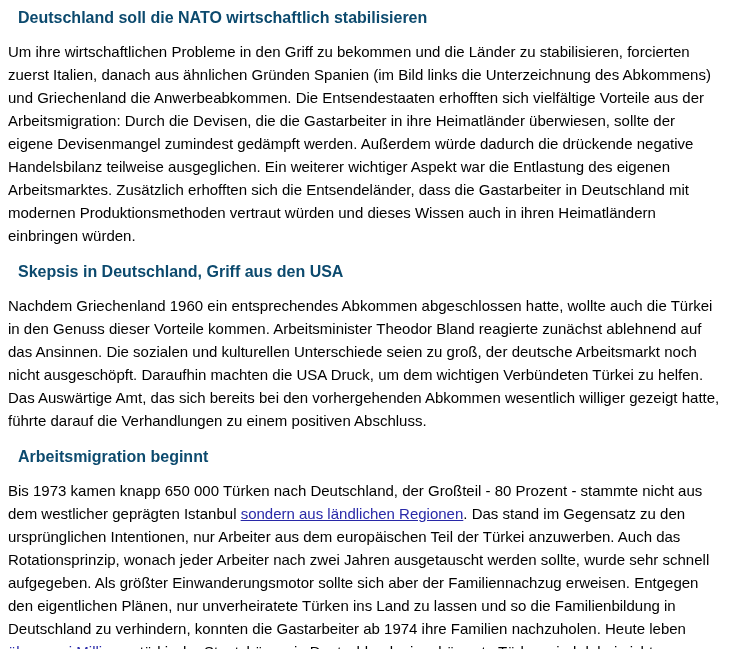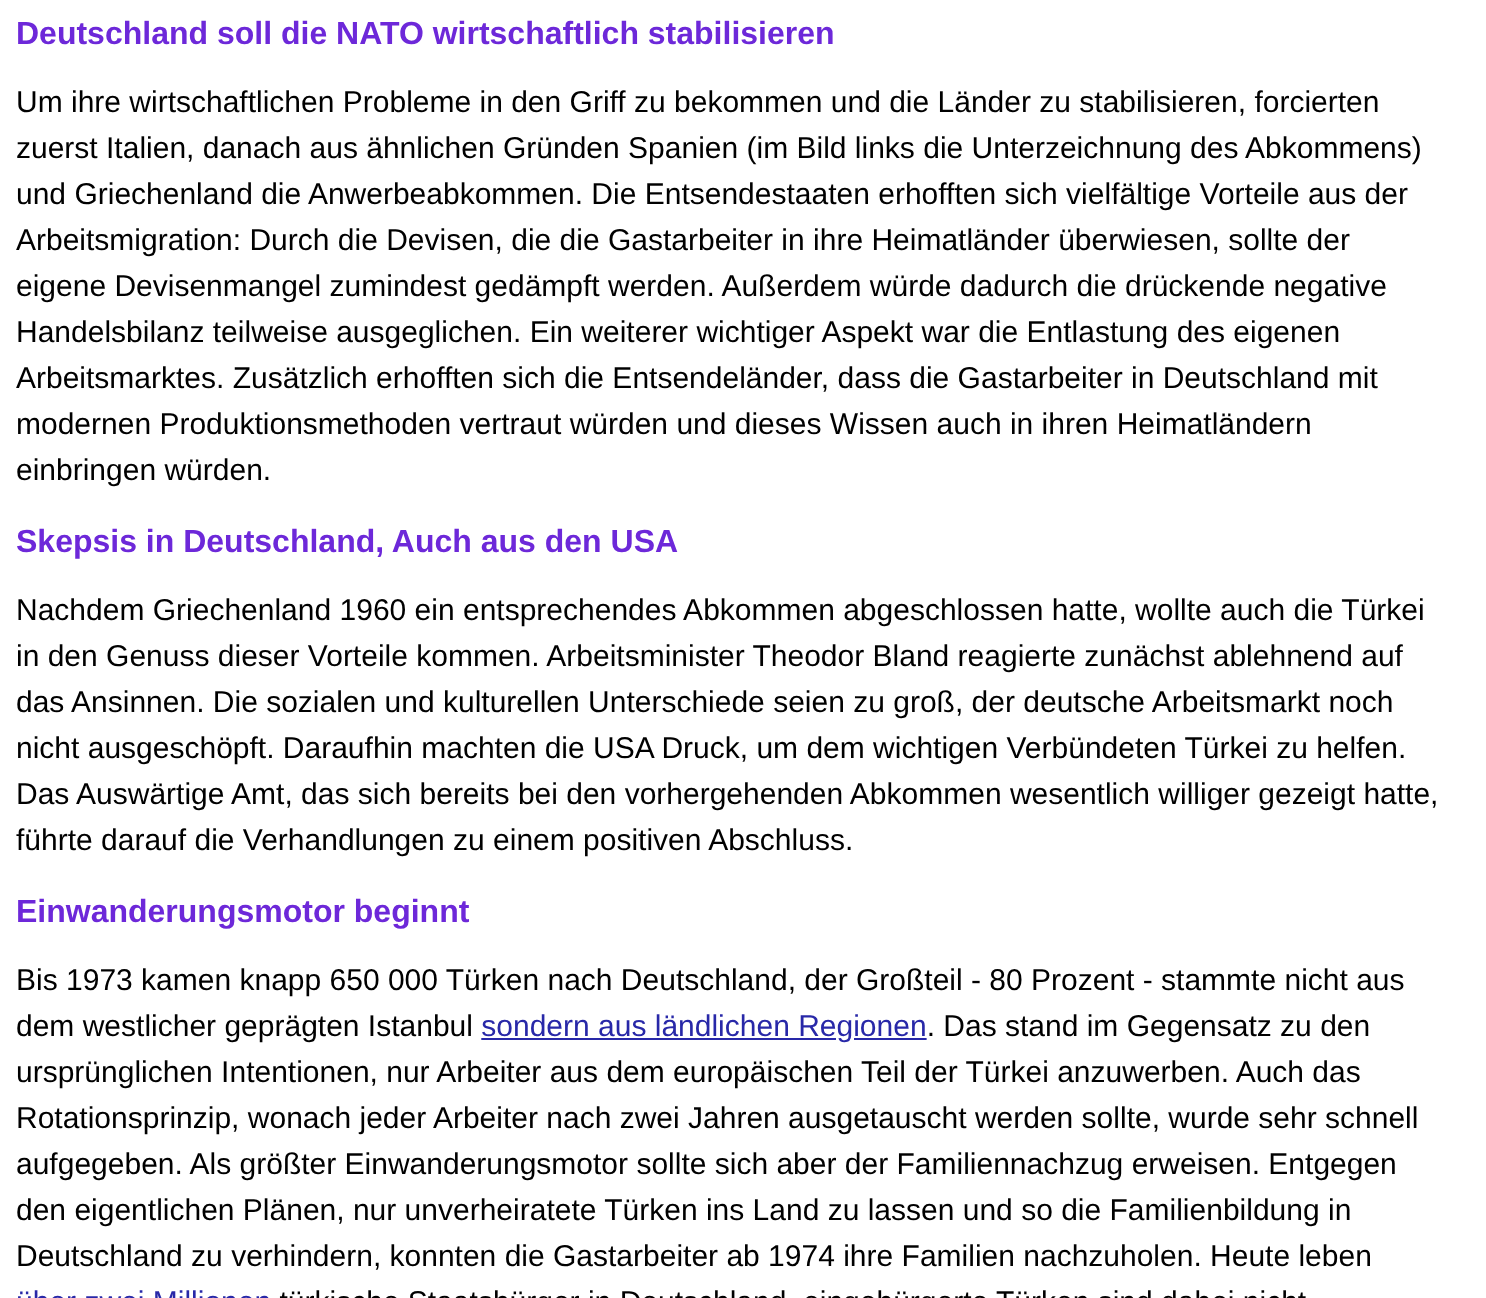--- a/index.html
+++ b/index.html
@@ -16,22 +16,22 @@
   }
   .article {
     padding: 8px 23px 0 8px;
     box-sizing: border-box;
     width: 743px;
   }
   .article h3 {
     font-size: 16px;
     line-height: 19px;
     font-weight: bold;
-    color: #6d28d9;
-    margin: 15px 0 13px 0;
+    color: #0c4a6e;
+    margin: 15px 0 13px 10px;
   }
   .article section:first-child h3 {
     margin-top: 0;
   }
   .article p {
     font-size: 15px;
     line-height: 23px;
     margin: 0 0 13px 0;
     color: #000000;
   }
@@ -46,22 +46,22 @@
 <body>
 
 <article class="article">
 
   <section>
     <h3>Deutschland soll die NATO wirtschaftlich stabilisieren</h3>
     <p><span>Um ihre wirtschaftlichen Probleme in den Griff zu bekommen und die Länder zu stabilisieren, forcierten zuerst Italien, danach aus ähnlichen Gründen Spanien (im Bild links die Unterzeichnung des Abkommens) und Griechenland die Anwerbeabkommen. Die Entsendestaaten erhofften sich vielfältige Vorteile aus der Arbeitsmigration: Durch die Devisen, die die Gastarbeiter in ihre Heimatländer überwiesen, sollte der eigene Devisenmangel zumindest gedämpft werden. Außerdem würde dadurch die drückende negative Handelsbilanz teilweise ausgeglichen. Ein weiterer wichtiger Aspekt war die Entlastung des eigenen Arbeitsmarktes. Zusätzlich erhofften sich die Entsendeländer, dass die Gastarbeiter in Deutschland mit modernen Produktionsmethoden vertraut würden und dieses Wissen auch in ihren Heimatländern einbringen würden.</span></p>
   </section>
 
   <section>
-    <h3>Skepsis in Deutschland, Auch aus den USA</h3>
+    <h3>Skepsis in Deutschland, Griff aus den USA</h3>
     <p><span>Nachdem Griechenland 1960 ein entsprechendes Abkommen abgeschlossen hatte, wollte auch die Türkei in den Genuss dieser Vorteile kommen. Arbeitsminister Theodor Bland reagierte zunächst ablehnend auf das Ansinnen. Die sozialen und kulturellen Unterschiede seien zu groß, der deutsche Arbeitsmarkt noch nicht ausgeschöpft. Daraufhin machten die USA Druck, um dem wichtigen Verbündeten Türkei zu helfen. Das Auswärtige Amt, das sich bereits bei den vorhergehenden Abkommen wesentlich williger gezeigt hatte, führte darauf die Verhandlungen zu einem positiven Abschluss.</span></p>
   </section>
 
   <section>
-    <h3>Einwanderungsmotor beginnt</h3>
+    <h3>Arbeitsmigration beginnt</h3>
     <p><span>Bis 1973 kamen knapp 650 000 Türken nach Deutschland, der Großteil - 80 Prozent - stammte nicht aus dem westlicher geprägten Istanbul </span><a href="#">sondern aus ländlichen Regionen</a><span>. Das stand im Gegensatz zu den ursprünglichen Intentionen, nur Arbeiter aus dem europäischen Teil der Türkei anzuwerben. Auch das Rotationsprinzip, wonach jeder Arbeiter nach zwei Jahren ausgetauscht werden sollte, wurde sehr schnell aufgegeben. Als größter Einwanderungsmotor sollte sich aber der Familiennachzug erweisen. Entgegen den eigentlichen Plänen, nur unverheiratete Türken ins Land zu lassen und so die Familienbildung in Deutschland zu verhindern, konnten die Gastarbeiter ab 1974 ihre Familien nachzuholen. Heute leben </span><a href="#">über zwei Millionen</a><span> türkische Staatsbürger in Deutschland, eingebürgerte Türken sind dabei nicht mitgerechnet.</span></p>
   </section>
 
 </article>
 
 </body></html>

